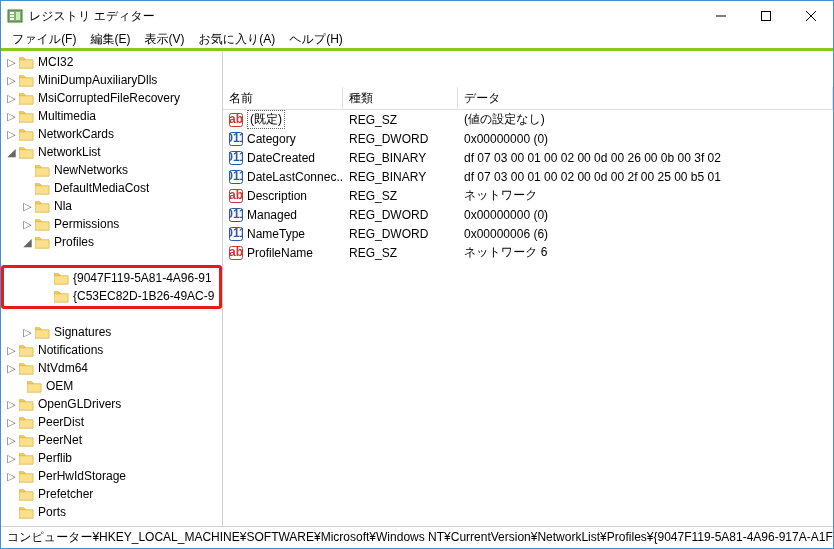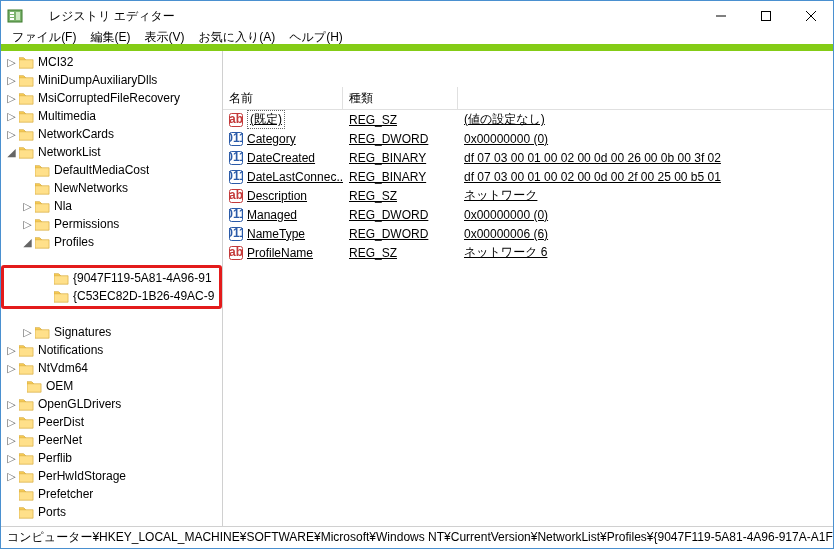--- a/index.html
+++ b/index.html
@@ -1,33 +1,33 @@
 <!DOCTYPE html>
 <html><head>
 <meta charset="utf-8">
 <style>
   * { box-sizing: border-box; margin: 0; padding: 0; font-family: "Meiryo UI", "Yu Gothic UI", sans-serif; font-size: 12px; }
   html, body { width: 834px; height: 549px; overflow: hidden; }
   .window { width: 834px; height: 549px; background: #fff; border: 1px solid #4a90d0; display: flex; flex-direction: column; }
   .titlebar { height: 30px; background: #fff; display: flex; align-items: center; padding-left: 6px; }
   .titlebar .app-icon { width: 16px; height: 16px; margin-right: 6px; }
-  .titlebar .title { flex: 1; color: #000; margin-left: 20px; }
+  .titlebar .title { flex: 1; color: #000; }
   .win-controls { display: flex; height: 100%; }
   .win-btn { width: 45px; height: 100%; display: flex; align-items: center; justify-content: center; color: #000; }
-  .menubar { height: 20px; background: #fff; display: flex; align-items: center; padding: 0 4px; border-bottom: 7px solid #84cc16; }
+  .menubar { height: 20px; background: #fff; display: flex; align-items: center; padding: 0 4px; border-bottom: 3px solid #84cc16; }
   .menu-item { padding: 2px 7px; cursor: default; }
   .content { flex: 1; display: flex; overflow: hidden; }
   .tree-pane { width: 222px; border-right: 1px solid #d0d0d0; overflow-y: auto; overflow-x: hidden; background: #fff; padding-top: 2px; }
   .list-pane { flex: 1; background: #fff; overflow: hidden; display: flex; flex-direction: column; margin-top: 36px; }
   .list-header { display: flex; height: 23px; border-bottom: 1px solid #e0e0e0; }
   .col-h { padding: 3px 6px; border-right: 1px solid #e0e0e0; color: #000; }
   .col-name { width: 120px; }
   .col-type { width: 115px; }
   .col-data { flex: 1; }
-  .list-body { flex: 1; text-decoration: underline; }
+  .list-body { flex: 1; }
   .row { display: flex; height: 19px; align-items: center; }
   .cell { padding: 0 6px; white-space: nowrap; overflow: hidden; display: flex; align-items: center; }
   .cell.col-name .val-icon { width: 14px; height: 14px; margin-right: 4px; flex-shrink: 0; }
   .default-val { border: 1px dotted #666; padding: 0 2px; }
   .tree-node { white-space: nowrap; }
   .node-row { display: flex; align-items: center; height: 18px; padding-right: 4px; }
   .exp { width: 13px; height: 13px; display: inline-flex; align-items: center; justify-content: center; margin-right: 1px; color: #666; font-size: 11px; flex-shrink: 0; }
   .folder-icon { width: 15px; height: 13px; margin-right: 4px; flex-shrink: 0; }
   .node-label { white-space: nowrap; overflow: hidden; }
   .highlight-box { border: 3px solid #e31b1b; border-radius: 3px; padding: 1px 0; margin: 14px 0; }
@@ -139,31 +139,31 @@
             <span class="node-label">NetworkList</span>
           </div>
         </div>
         <div class="tree-node">
           <div class="node-row" style="padding-left:20px">
             <span class="exp"></span>
             <span class="folder-icon"><svg viewBox="0 0 16 14">
                 <path d="M0 2 L5 2 L7 4 L15 4 L15 13 L0 13 Z" fill="#ffe08a" stroke="#d6a93b" stroke-width="0.7"></path>
                 <path d="M0 2 L5 2 L7 4 L0 4 Z" fill="#ffd35a" stroke="#d6a93b" stroke-width="0.7"></path>
               </svg></span>
+            <span class="node-label">NewNetworks</span>
+          </div>
+        </div>
+        <div class="tree-node">
+          <div class="node-row" style="padding-left:20px">
+            <span class="exp"></span>
+            <span class="folder-icon"><svg viewBox="0 0 16 14">
+                <path d="M0 2 L5 2 L7 4 L15 4 L15 13 L0 13 Z" fill="#ffe08a" stroke="#d6a93b" stroke-width="0.7"></path>
+                <path d="M0 2 L5 2 L7 4 L0 4 Z" fill="#ffd35a" stroke="#d6a93b" stroke-width="0.7"></path>
+              </svg></span>
             <span class="node-label">DefaultMediaCost</span>
-          </div>
-        </div>
-        <div class="tree-node">
-          <div class="node-row" style="padding-left:20px">
-            <span class="exp"></span>
-            <span class="folder-icon"><svg viewBox="0 0 16 14">
-                <path d="M0 2 L5 2 L7 4 L15 4 L15 13 L0 13 Z" fill="#ffe08a" stroke="#d6a93b" stroke-width="0.7"></path>
-                <path d="M0 2 L5 2 L7 4 L0 4 Z" fill="#ffd35a" stroke="#d6a93b" stroke-width="0.7"></path>
-              </svg></span>
-            <span class="node-label">NewNetworks</span>
           </div>
         </div>
         <div class="tree-node">
           <div class="node-row" style="padding-left:20px">
             <span class="exp">▷</span>
             <span class="folder-icon"><svg viewBox="0 0 16 14">
                 <path d="M0 2 L5 2 L7 4 L15 4 L15 13 L0 13 Z" fill="#ffe08a" stroke="#d6a93b" stroke-width="0.7"></path>
                 <path d="M0 2 L5 2 L7 4 L0 4 Z" fill="#ffd35a" stroke="#d6a93b" stroke-width="0.7"></path>
               </svg></span>
             <span class="node-label">Nla</span>
@@ -319,20 +319,21 @@
                 <path d="M0 2 L5 2 L7 4 L0 4 Z" fill="#ffd35a" stroke="#d6a93b" stroke-width="0.7"></path>
               </svg></span>
             <span class="node-label">Ports</span>
           </div>
         </div>
       </div>
     <div class="list-pane">
       <div class="list-header">
         <div class="col-h col-name">名前</div>
         <div class="col-h col-type">種類</div>
+        <div class="col-h col-data">データ</div>
       </div>
       <div class="list-body" id="list-body">
           <div class="row">
             <div class="cell col-name">
               <span class="val-icon"><svg viewBox="0 0 14 14">
                   <rect x="0.5" y="0.5" width="13" height="13" rx="2" fill="#fff" stroke="#c43b3b"></rect>
                   <text x="7" y="10" text-anchor="middle" font-size="8" font-weight="bold" fill="#c43b3b">ab</text>
                 </svg></span>
               <span class="default-val">(既定)</span>
             </div>

